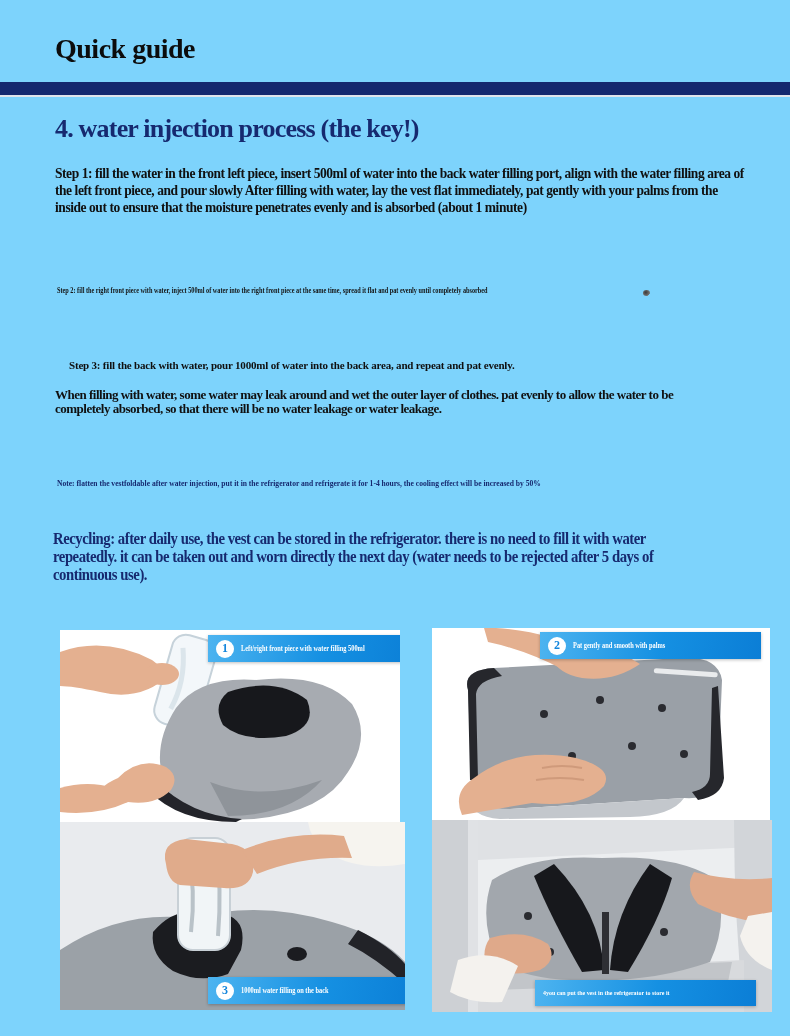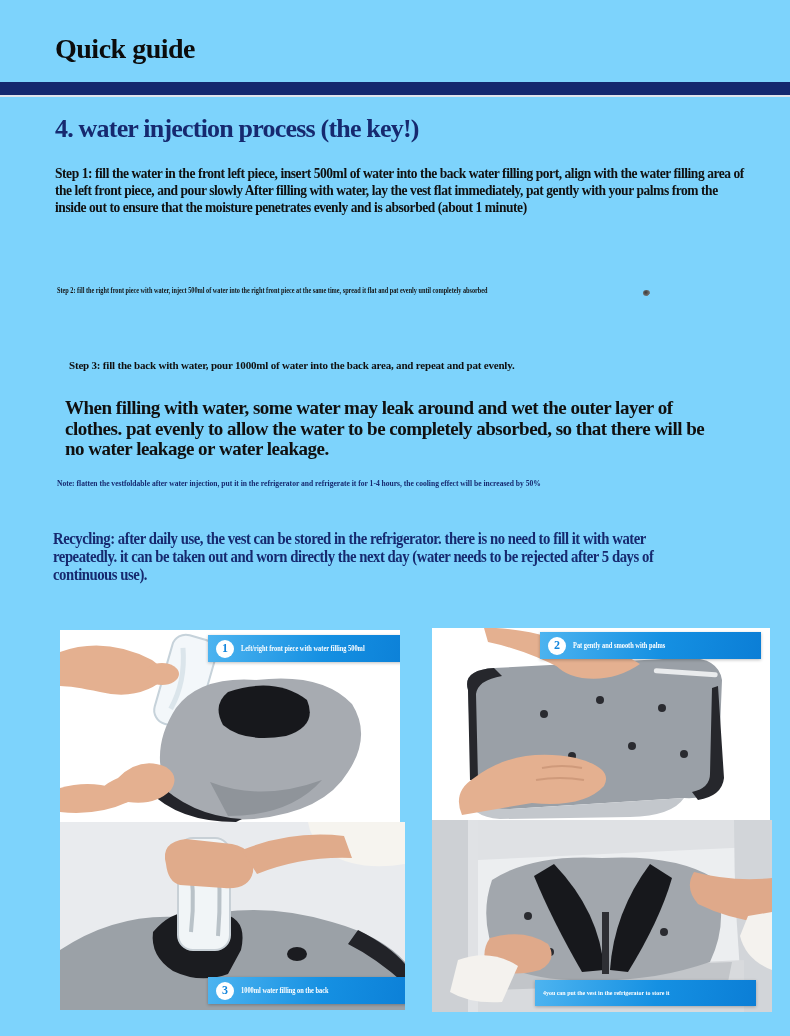--- a/index.html
+++ b/index.html
@@ -14,22 +14,22 @@
   
   .h1{position:absolute;left:55px;top:114px;font-size:26px;font-weight:800;color:#16296f;letter-spacing:-0.8px;white-space:nowrap;}
   .step1{position:absolute;left:55px;top:165px;width:800px;transform:scaleX(0.87);transform-origin:0 0;
          font-size:15.5px;font-weight:700;color:#101010;letter-spacing:-0.5px;line-height:1.09;margin:0;}
   .micro{position:absolute;left:57px;top:286px;font-size:8px;font-weight:700;color:#151515;
          transform:scaleX(0.78);transform-origin:0 0;white-space:nowrap;margin:0;}
   .speck{position:absolute;left:643px;top:290px;width:7px;height:6px;border-radius:50%;
          background:radial-gradient(circle at 40% 40%,#3a3a3a,#777 70%,transparent 75%);}
   .step3{position:absolute;left:57px;top:347px;font-size:11px;font-weight:700;color:#101010;
          letter-spacing:-0.2px;white-space:nowrap;margin:12px;}
-  .leak{position:absolute;left:53px;top:386px;width:645px;font-size:19px;font-weight:700;color:#101010;
-        letter-spacing:-0.5px;line-height:1.09;margin:12px;}
+  .leak{position:absolute;left:53px;top:386px;width:645px;font-size:13px;font-weight:700;color:#101010;
+        letter-spacing:-0.5px;line-height:1.09;margin:2px;}
   .note{position:absolute;left:57px;top:478px;font-size:9px;font-weight:700;color:#16296f;
         transform:scaleX(0.84);transform-origin:0 0;white-space:nowrap;margin:0;}
   .recycling{position:absolute;left:53px;top:530px;width:705px;transform:scaleX(0.92);transform-origin:0 0;
         font-size:16px;font-weight:800;color:#16296f;letter-spacing:-0.5px;line-height:1.12;margin:0;}
   
   .fig{position:absolute;overflow:hidden;}
   .fig svg{display:block;width:100%;height:100%;}
   .fig1{left:60px;top:630px;width:340px;height:192px;}
   .fig2{left:432px;top:628px;width:338px;height:194px;}
   .fig3{left:60px;top:822px;width:345px;height:188px;}

